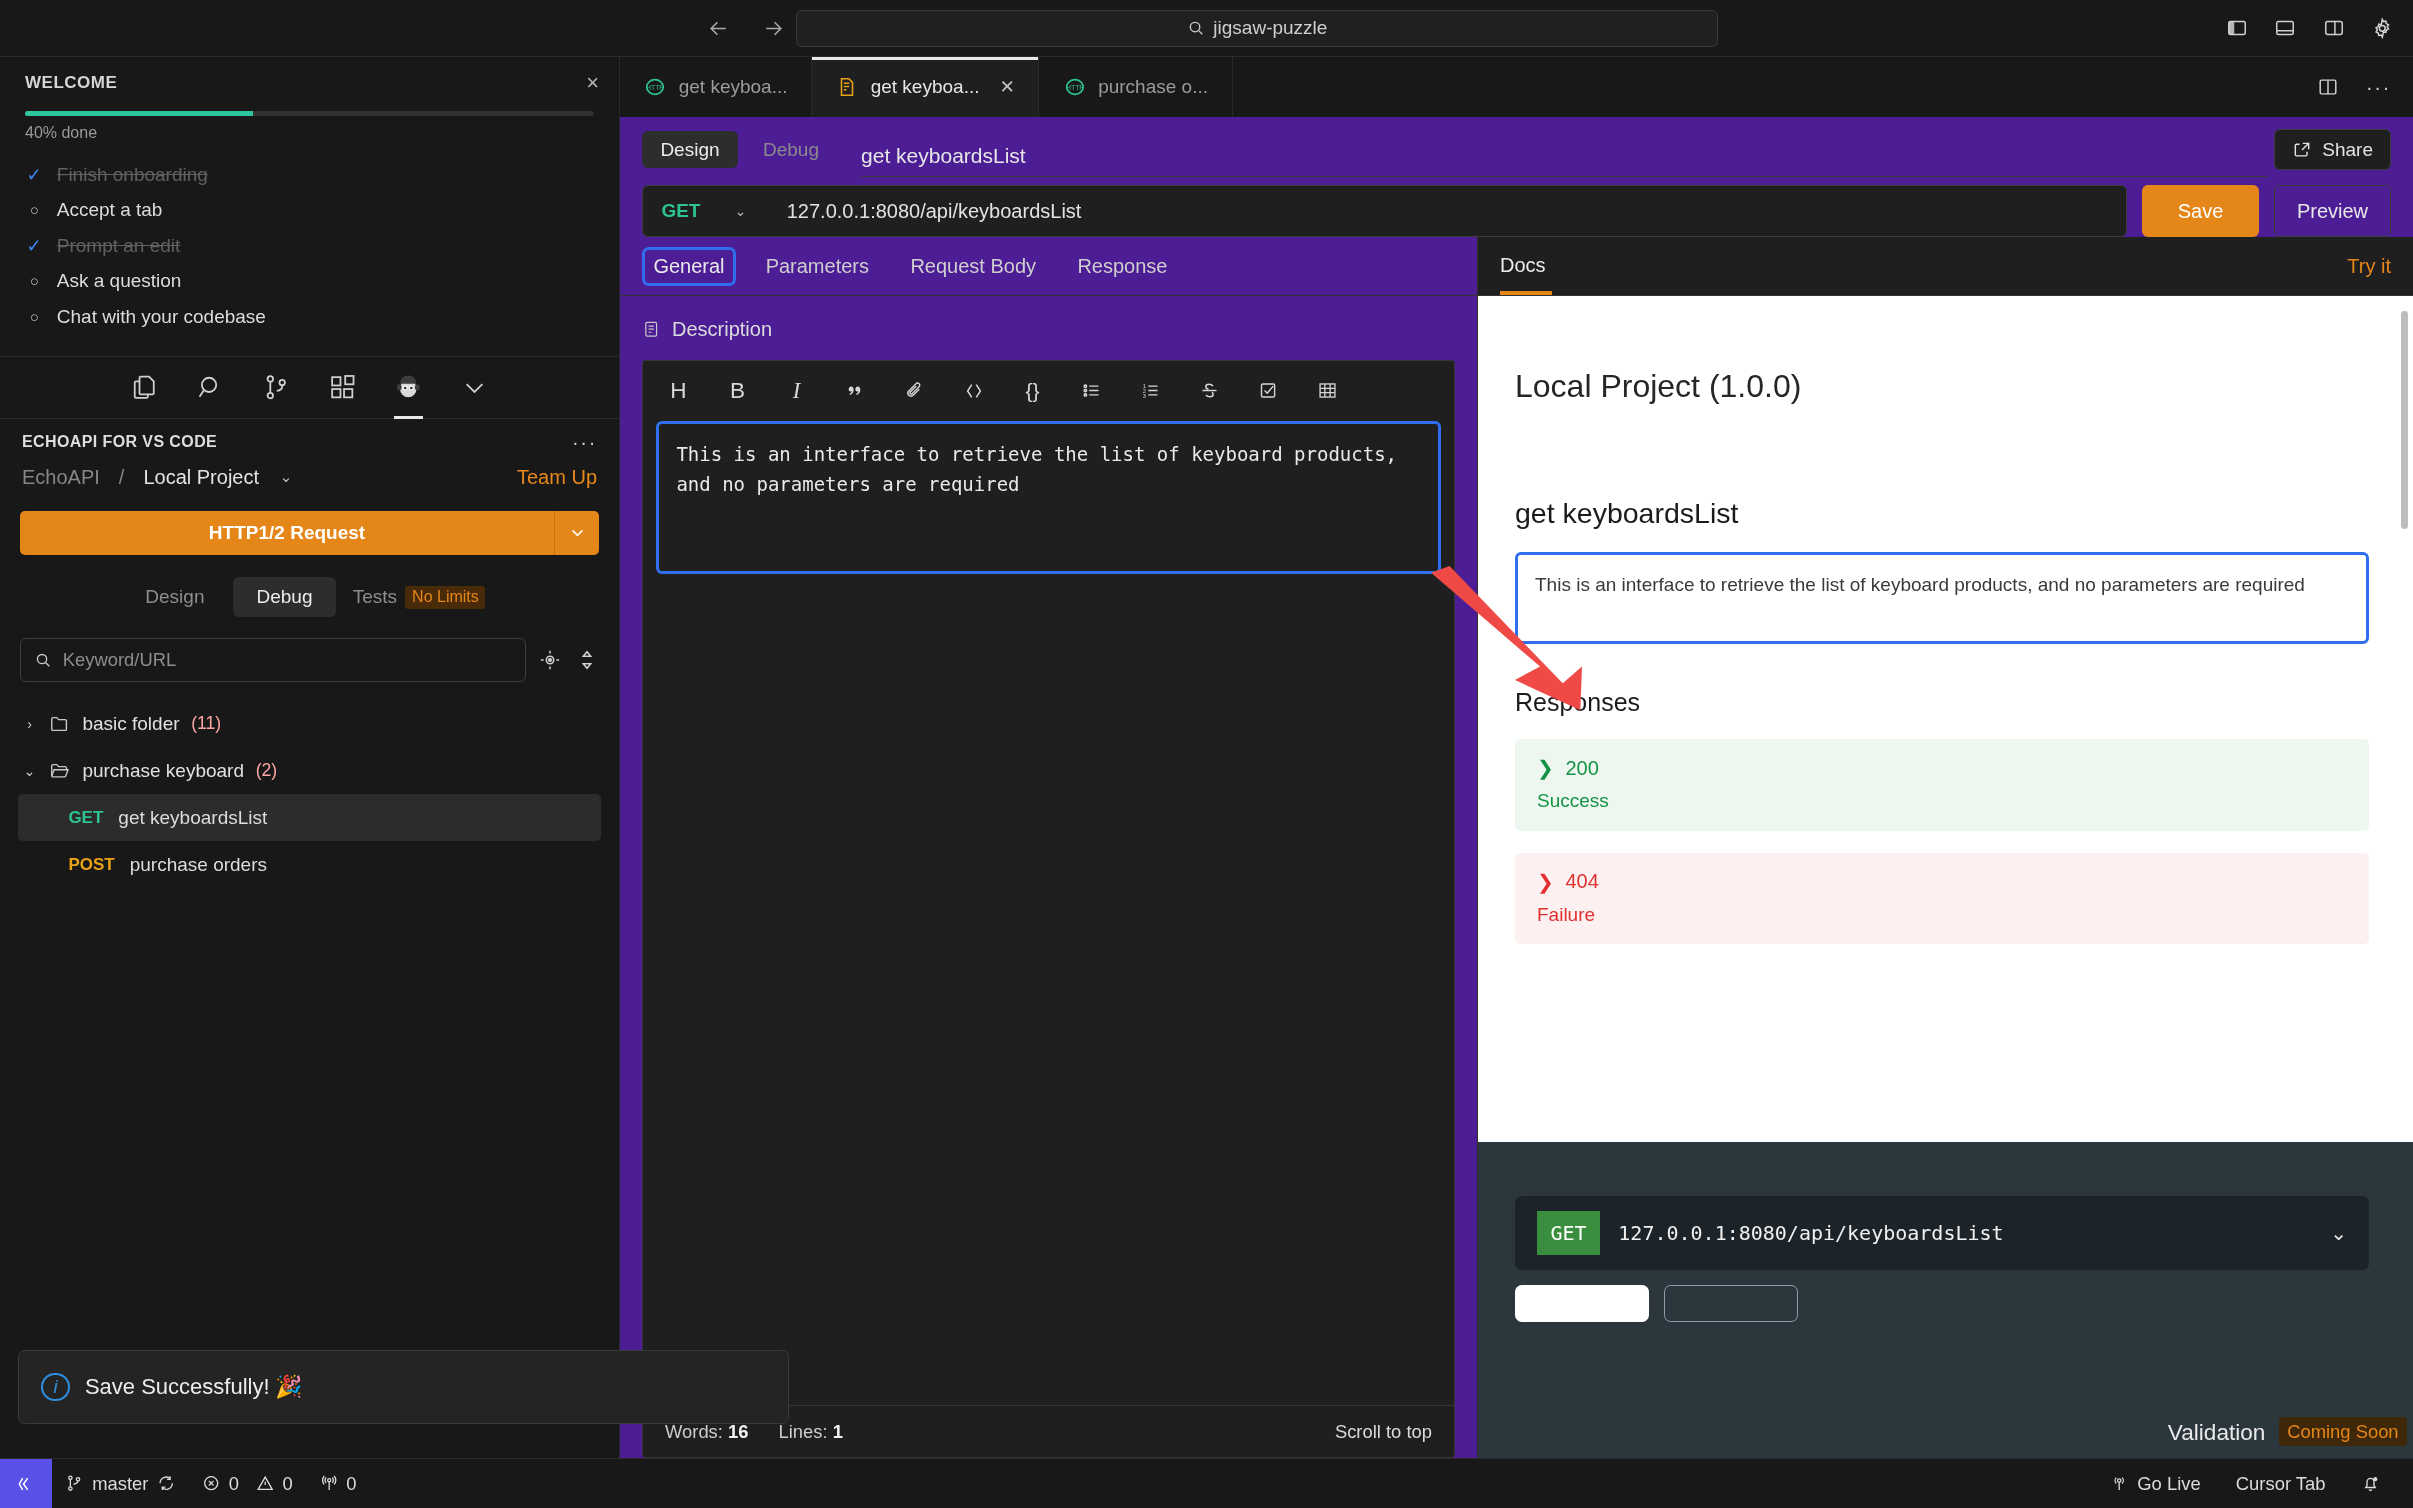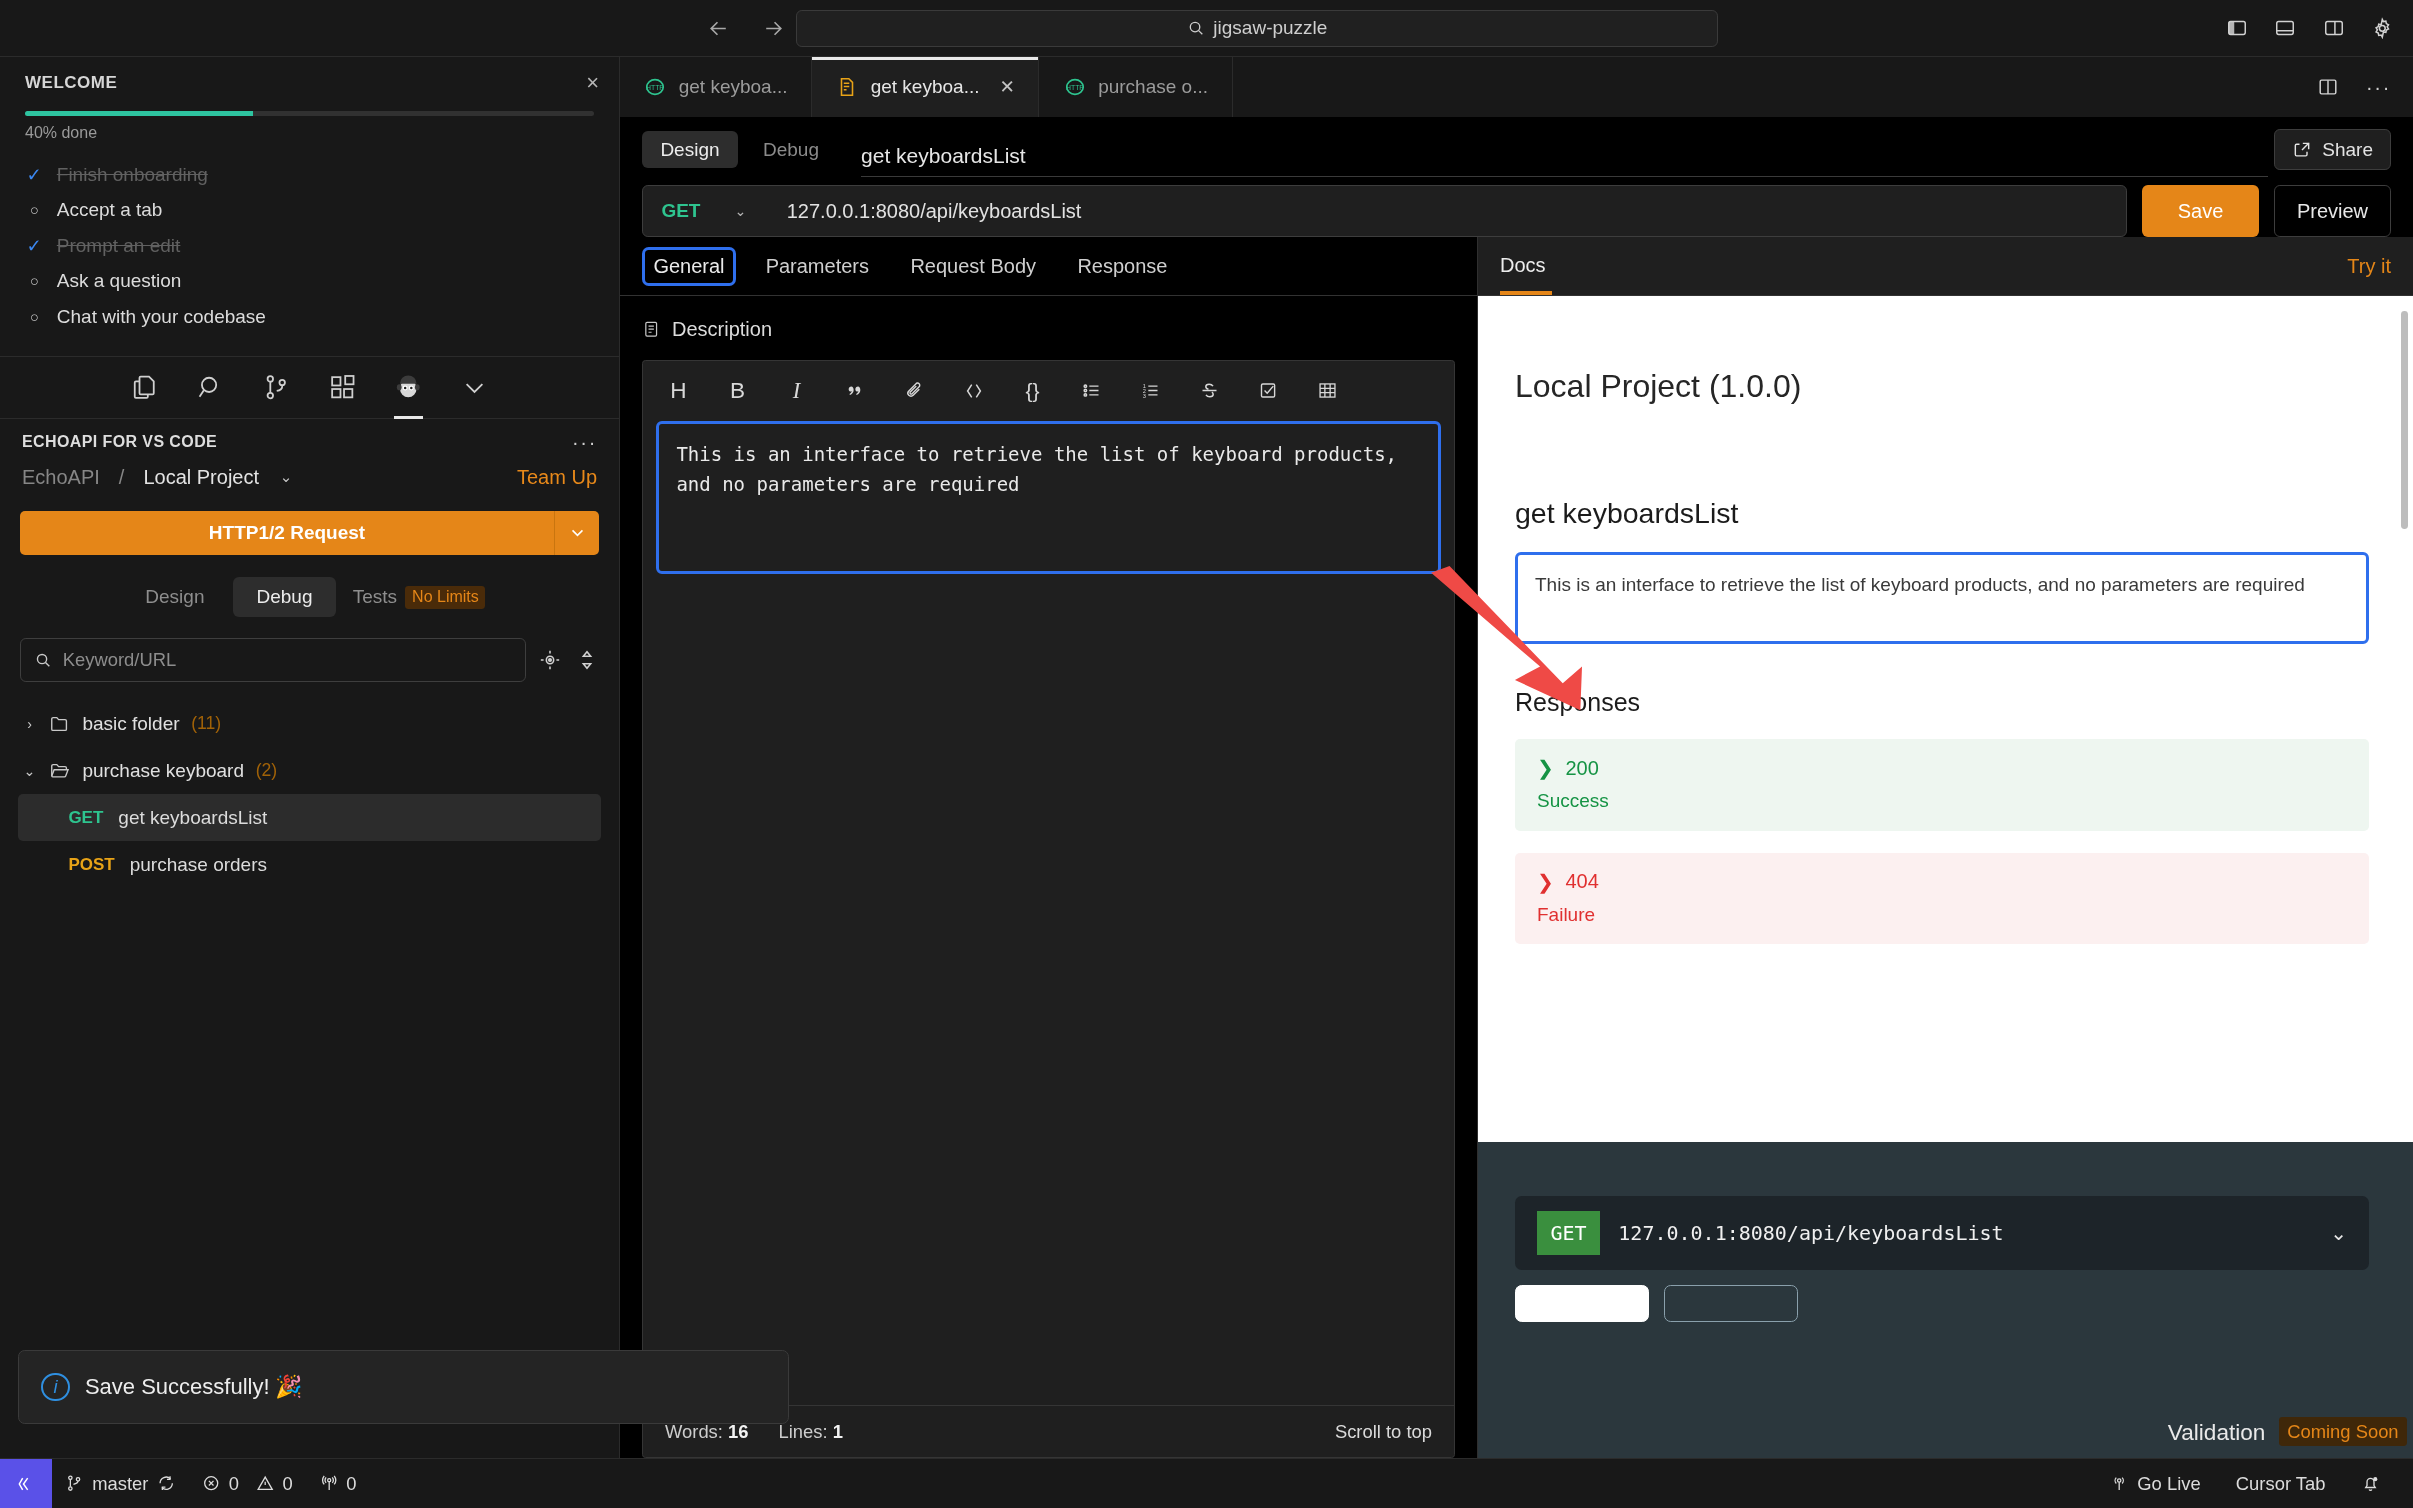--- a/index.html
+++ b/index.html
@@ -110,30 +110,30 @@
     color: #8d8d8d; font-size: 18.4px; background: #181818;
   }
   .search-ico { width: 18.4px; height: 18.4px; color: #c9c9c9; display: flex; }
   .srow-ico { width: 25px; height: 25px; color: #d0d0d0; display: flex; align-items: center; justify-content: center; }
 
   .tree { margin-top: 18.4px; display: flex; flex-direction: column; }
   .tree-folder { display: flex; align-items: center; gap: 11.7px; height: 47px; padding-left: 22px; font-size: 19px; }
   .tw-caret { width: 15px; color: #c9c9c9; font-size: 14.2px; display: flex; justify-content: center; }
   .tw-folder { width: 22px; color: #c9c9c9; display: flex; }
   .tree-name { color: #e0e0e0; }
-  .tree-count { color: #a16207; font-size: 17.6px; }
+  .tree-count { color: #fca5a5; font-size: 17.6px; }
   .tree-req { display: flex; align-items: center; gap: 15px; height: 47px; margin: 0 18.4px; padding-left: 50px; font-size: 19px; border-radius: 5px; }
   .tree-req.selected { background: #2c2c2c; }
   .meth { font-size: 17px; font-weight: bold; }
   .meth.get { color: #2ec48f; }
   .meth.post { color: #e8a317; }
   .req-name { color: #dcdcdc; }
 
   
-  .main { flex: 1 1 auto; display: flex; flex-direction: column; min-width: 0; background: #000000; justify-content: center; }
+  .main { flex: 1 1 auto; display: flex; flex-direction: column; min-width: 0; background: #4c1d95; justify-content: center; }
 
   .tabbar { height: 60px; flex: 0 0 60px; background: #181818; display: flex; align-items: stretch; position: relative; }
   .tab {
     display: flex; align-items: center; gap: 11.7px; padding: 0 23.5px;
     font-size: 19px; color: #9b9b9b; border-right: 0.8px solid #2b2b2b; position: relative;
     background: #181818;
   }
   .tab.active { background: #1f1f1f; color: #e6e6e6; }
   .tab.active::before { content: ''; position: absolute; top: 0; left: 0; right: 0; height: 2.5px; background: #e9e9e9; }
   .tab-ico { width: 23.5px; height: 23.5px; display: flex; align-items: center; justify-content: center; }

